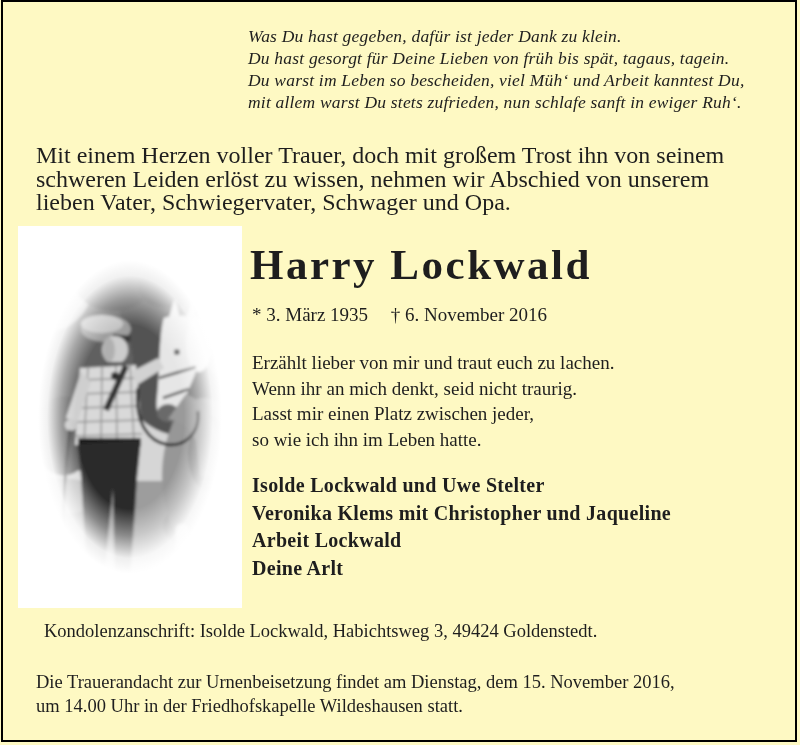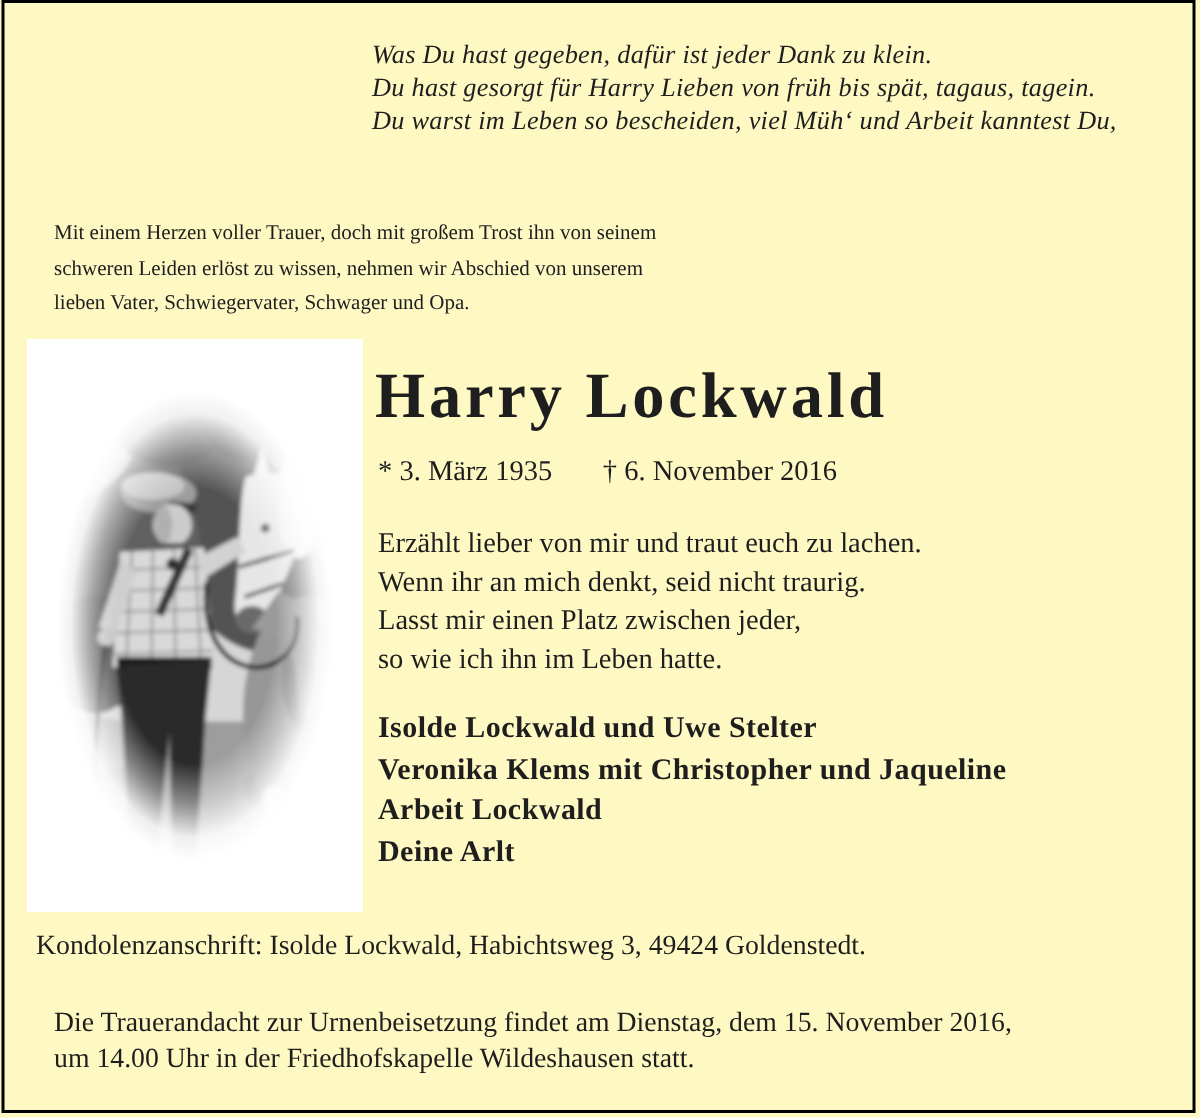--- a/index.html
+++ b/index.html
@@ -21,21 +21,21 @@
   .opening-verse {
     position: absolute; left: 248px; top: 25px;
     font-style: italic;
     font-size: 17.5px; line-height: 22px;
     letter-spacing: 0.2px;
     white-space: nowrap;
   }
 
   .intro {
     position: absolute; left: 36px; top: 144px;
-    font-size: 14px; line-height: 23.5px;
+    font-size: 24px; line-height: 23.5px;
     white-space: nowrap;
   }
 
   .photo {
     position: absolute; left: 18px; top: 226px;
     width: 224px; height: 382px;
   }
   .photo svg { display: block; width: 100%; height: 100%; }
   .vignette {
     position: absolute; inset: 0;
@@ -52,58 +52,59 @@
     font-size: 43px; font-weight: 700;
     letter-spacing: 2.5px;
     white-space: nowrap;
   }
 
   .dates {
     position: absolute; left: 252px; top: 304px;
     font-size: 19px;
     white-space: nowrap;
   }
-  .dates .death { margin-left: 29px; }
+  .dates .death { margin-left: 18px; }
 
   .mid-verse {
     position: absolute; left: 252px; top: 350px;
     font-size: 19px; line-height: 25.5px;
     white-space: nowrap;
   }
 
   .mourners {
     position: absolute; left: 252px; top: 472px;
     font-size: 20px; font-weight: 700;
     line-height: 27.5px;
     letter-spacing: 0.3px;
     white-space: nowrap;
   }
 
   .condolence {
-    position: absolute; left: 24px; top: 621px;
+    position: absolute; left: 44px; top: 621px;
     font-size: 18.5px;
     white-space: nowrap;
   }
 
   .service {
     position: absolute; left: 36px; top: 671px;
     font-size: 18.5px; line-height: 23.5px;
     white-space: nowrap;
   }
 </style>
 </head>
 <body>
 
 <div class="page">
   <div class="frame"></div>
 
   <div class="opening-verse">
     <div>Was Du hast gegeben, dafür ist jeder Dank zu klein.</div>
-    <div>Du hast gesorgt für Harry Lieben von früh bis spät, tagaus, tagein.</div>
+    <div>Du hast gesorgt für Deine Lieben von früh bis spät, tagaus, tagein.</div>
     <div>Du warst im Leben so bescheiden, viel Müh‘ und Arbeit kanntest Du,</div>
+    <div>mit allem warst Du stets zufrieden, nun schlafe sanft in ewiger Ruh‘.</div>
   </div>
 
   <div class="intro">
     <div>Mit einem Herzen voller Trauer, doch mit großem Trost ihn von seinem</div>
     <div>schweren Leiden erlöst zu wissen, nehmen wir Abschied von unserem</div>
     <div>lieben Vater, Schwiegervater, Schwager und Opa.</div>
   </div>
 
   <div class="photo">
     <svg viewBox="0 0 224 382" xmlns="http://www.w3.org/2000/svg">

